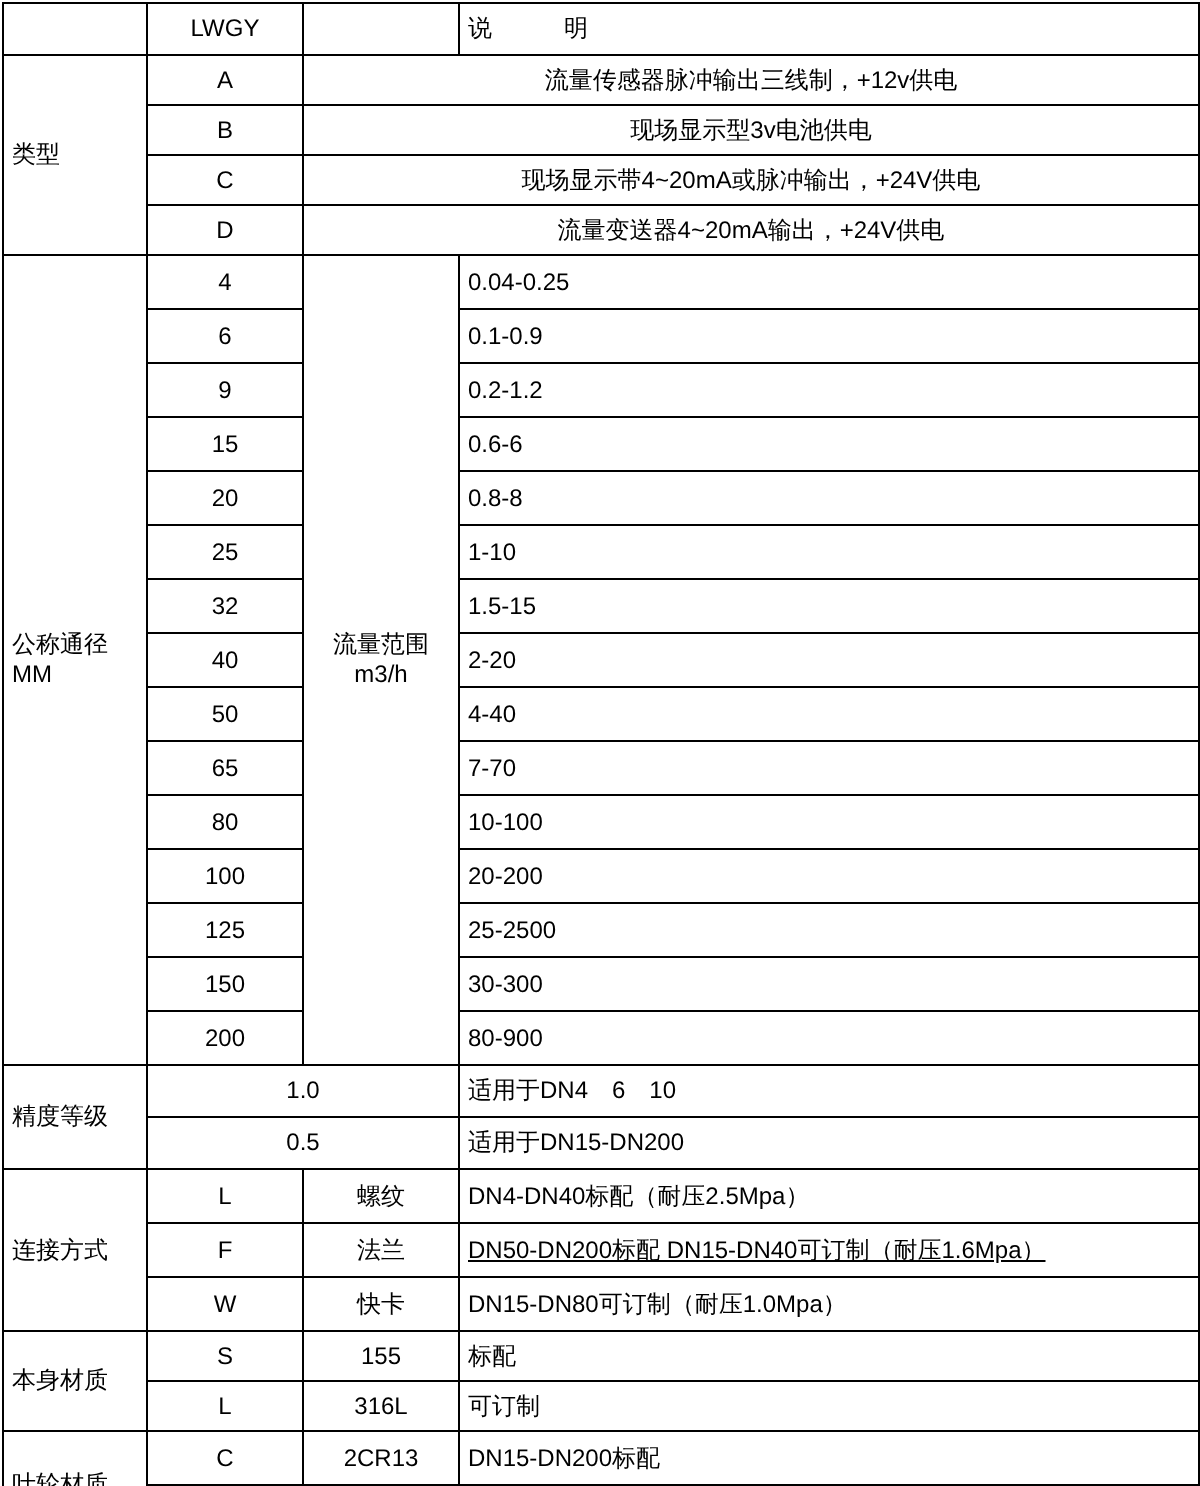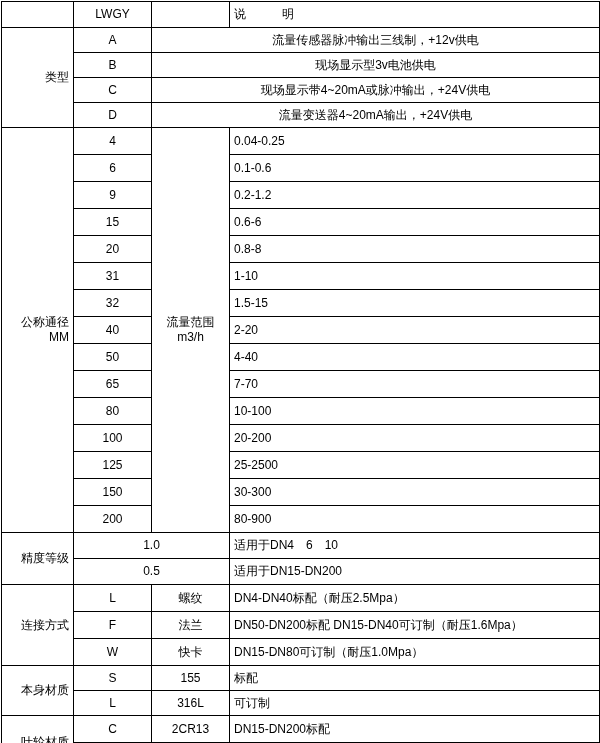--- a/index.html
+++ b/index.html
@@ -39,30 +39,30 @@
 
   .r-type td { height: 25px; }
   .r-dn td { height: 27px; }
   .r-acc td { height: 26px; }
   .r-conn td { height: 27px; }
   .r-body td { height: 25px; }
   .r-imp td { height: 27px; }
 
   .cat-label {
     font-size: 13px;
-    text-align: right;
+    text-align: left;
     font-weight: normal;
   }
   .mid-range {
     font-size: 13px;
     vertical-align: middle;
     line-height: 1.6;
   }
   .code-cell { font-size: 12px; }
-  .nowrap { white-space: nowrap; }
+  .nowrap { white-space: nowrap; text-decoration: underline; }
 </style>
 </head>
 <body>
 
 <table id="spec-table">
   <colgroup>
     <col class="col-cat">
       <col class="col-code">
       <col class="col-mid">
       <col class="col-desc">
@@ -101,36 +101,36 @@
     </td>
     <td class="col-code code-cell">4</td>
     <td class="col-mid mid-range" rowspan="15">
       <div>流量范围</div>
       <div>m3/h</div>
     </td>
     <td class="col-desc">0.04-0.25</td>
   </tr>
   <tr class="r-dn">
     <td class="col-code code-cell">6</td>
-    <td class="col-desc">0.1-0.6</td>
+    <td class="col-desc">0.1-0.9</td>
   </tr>
   <tr class="r-dn">
     <td class="col-code code-cell">9</td>
     <td class="col-desc">0.2-1.2</td>
   </tr>
   <tr class="r-dn">
     <td class="col-code code-cell">15</td>
     <td class="col-desc">0.6-6</td>
   </tr>
   <tr class="r-dn">
     <td class="col-code code-cell">20</td>
     <td class="col-desc">0.8-8</td>
   </tr>
   <tr class="r-dn">
-    <td class="col-code code-cell">31</td>
+    <td class="col-code code-cell">25</td>
     <td class="col-desc">1-10</td>
   </tr>
   <tr class="r-dn">
     <td class="col-code code-cell">32</td>
     <td class="col-desc">1.5-15</td>
   </tr>
   <tr class="r-dn">
     <td class="col-code code-cell">40</td>
     <td class="col-desc">2-20</td>
   </tr>

